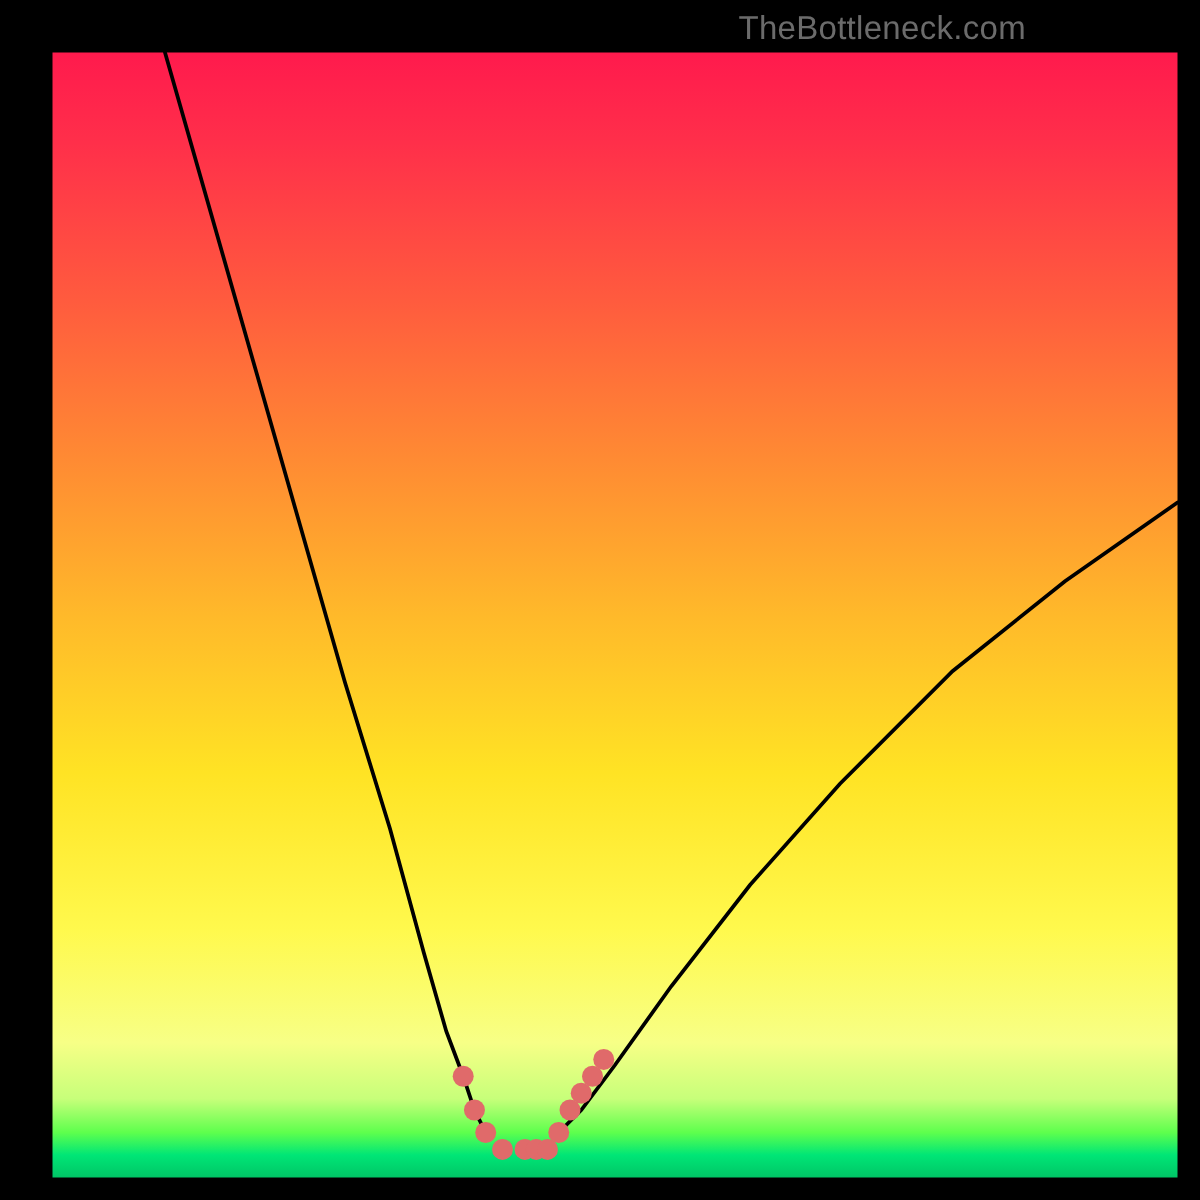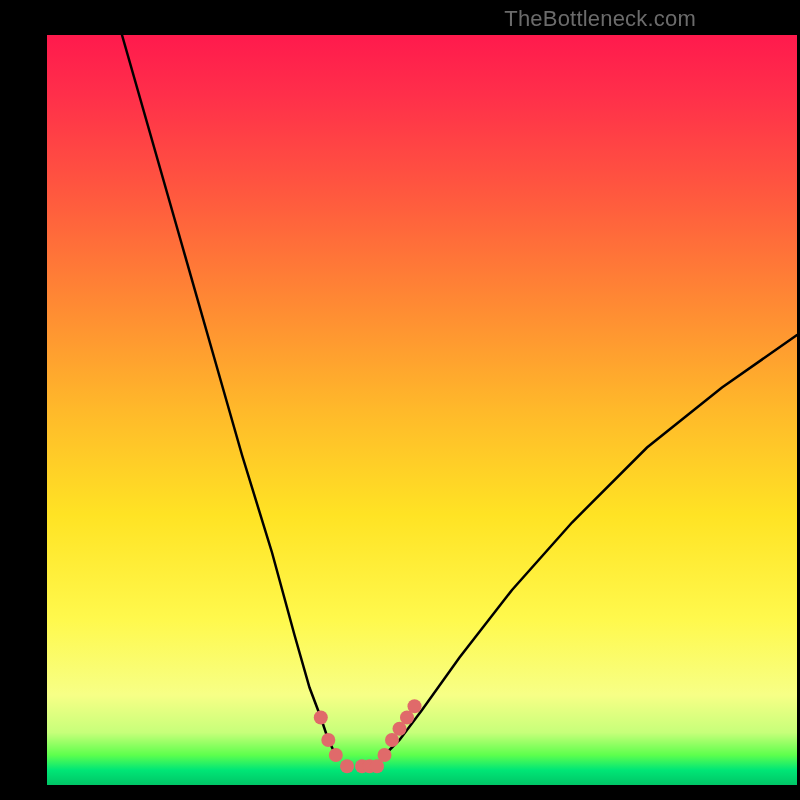--- a/index.html
+++ b/index.html
@@ -6,21 +6,21 @@
     margin: 0;
     padding: 0;
     width: 800px;
     height: 800px;
     background: #000;
     font-family: Arial, Helvetica, sans-serif;
     overflow: hidden;
   }
   .frame {
     position: absolute;
-    left: 12px; top: 0;
+    left: 0; top: 0;
     width: 696px; height: 800px;
     background: #000;
   }
   .plot {
     position: absolute;
     left: 35px;
     top: 35px;
     width: 750px;
     height: 750px;
     

